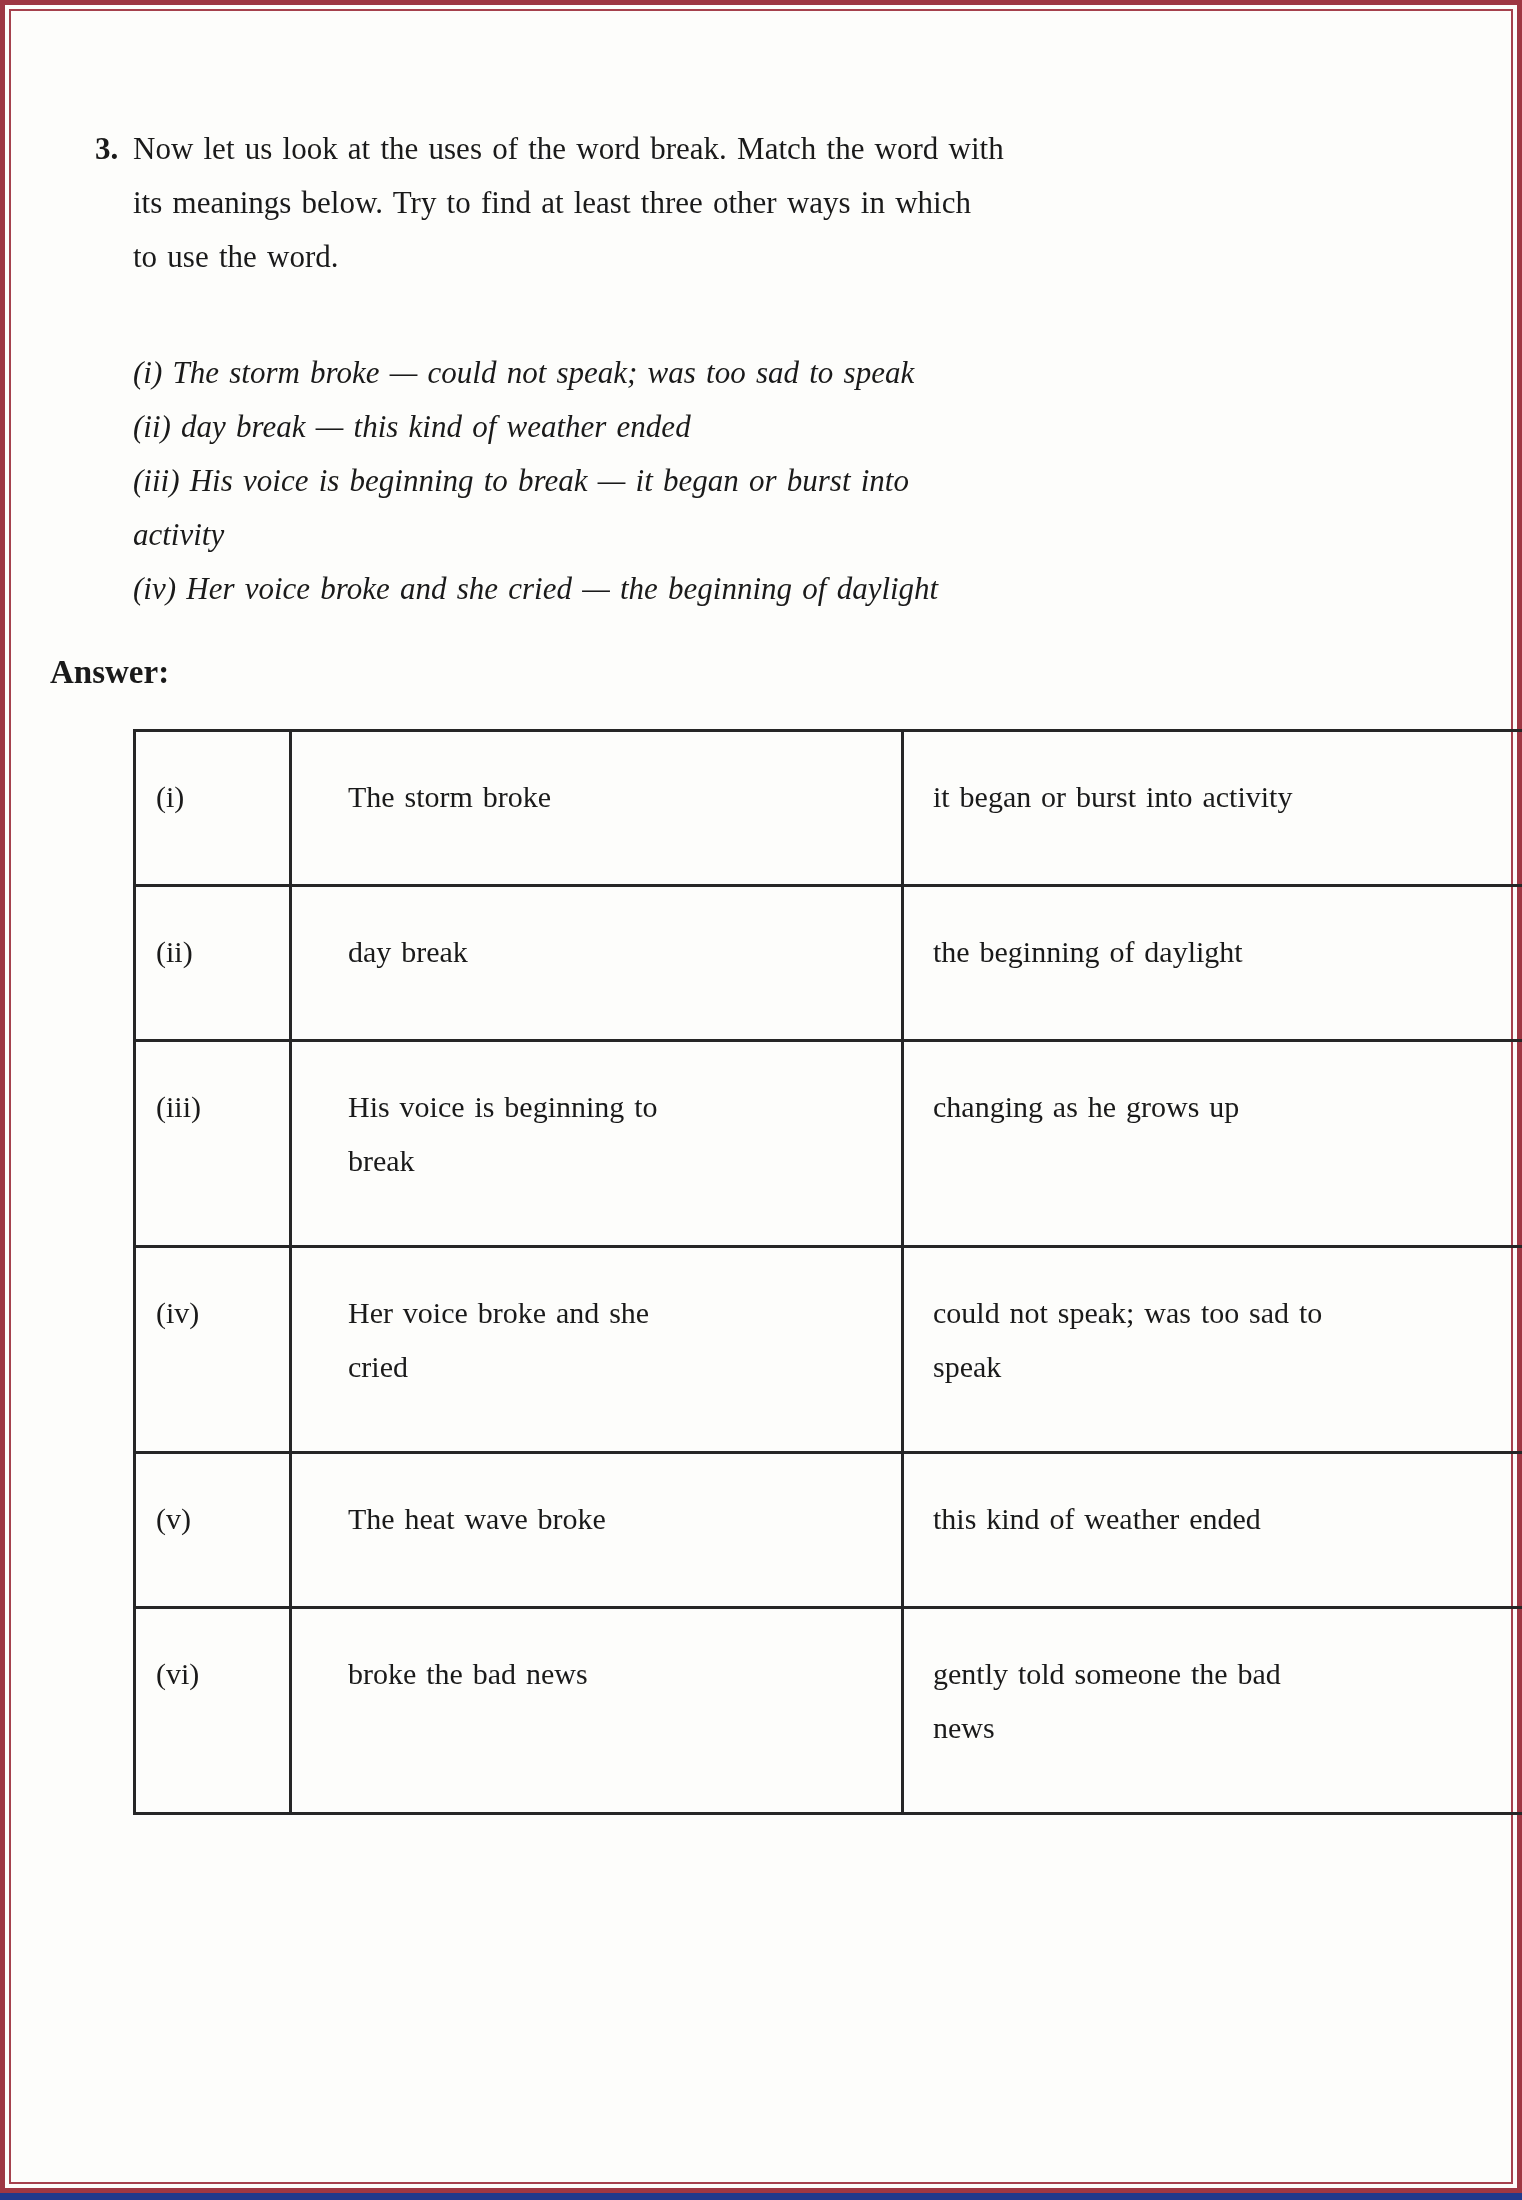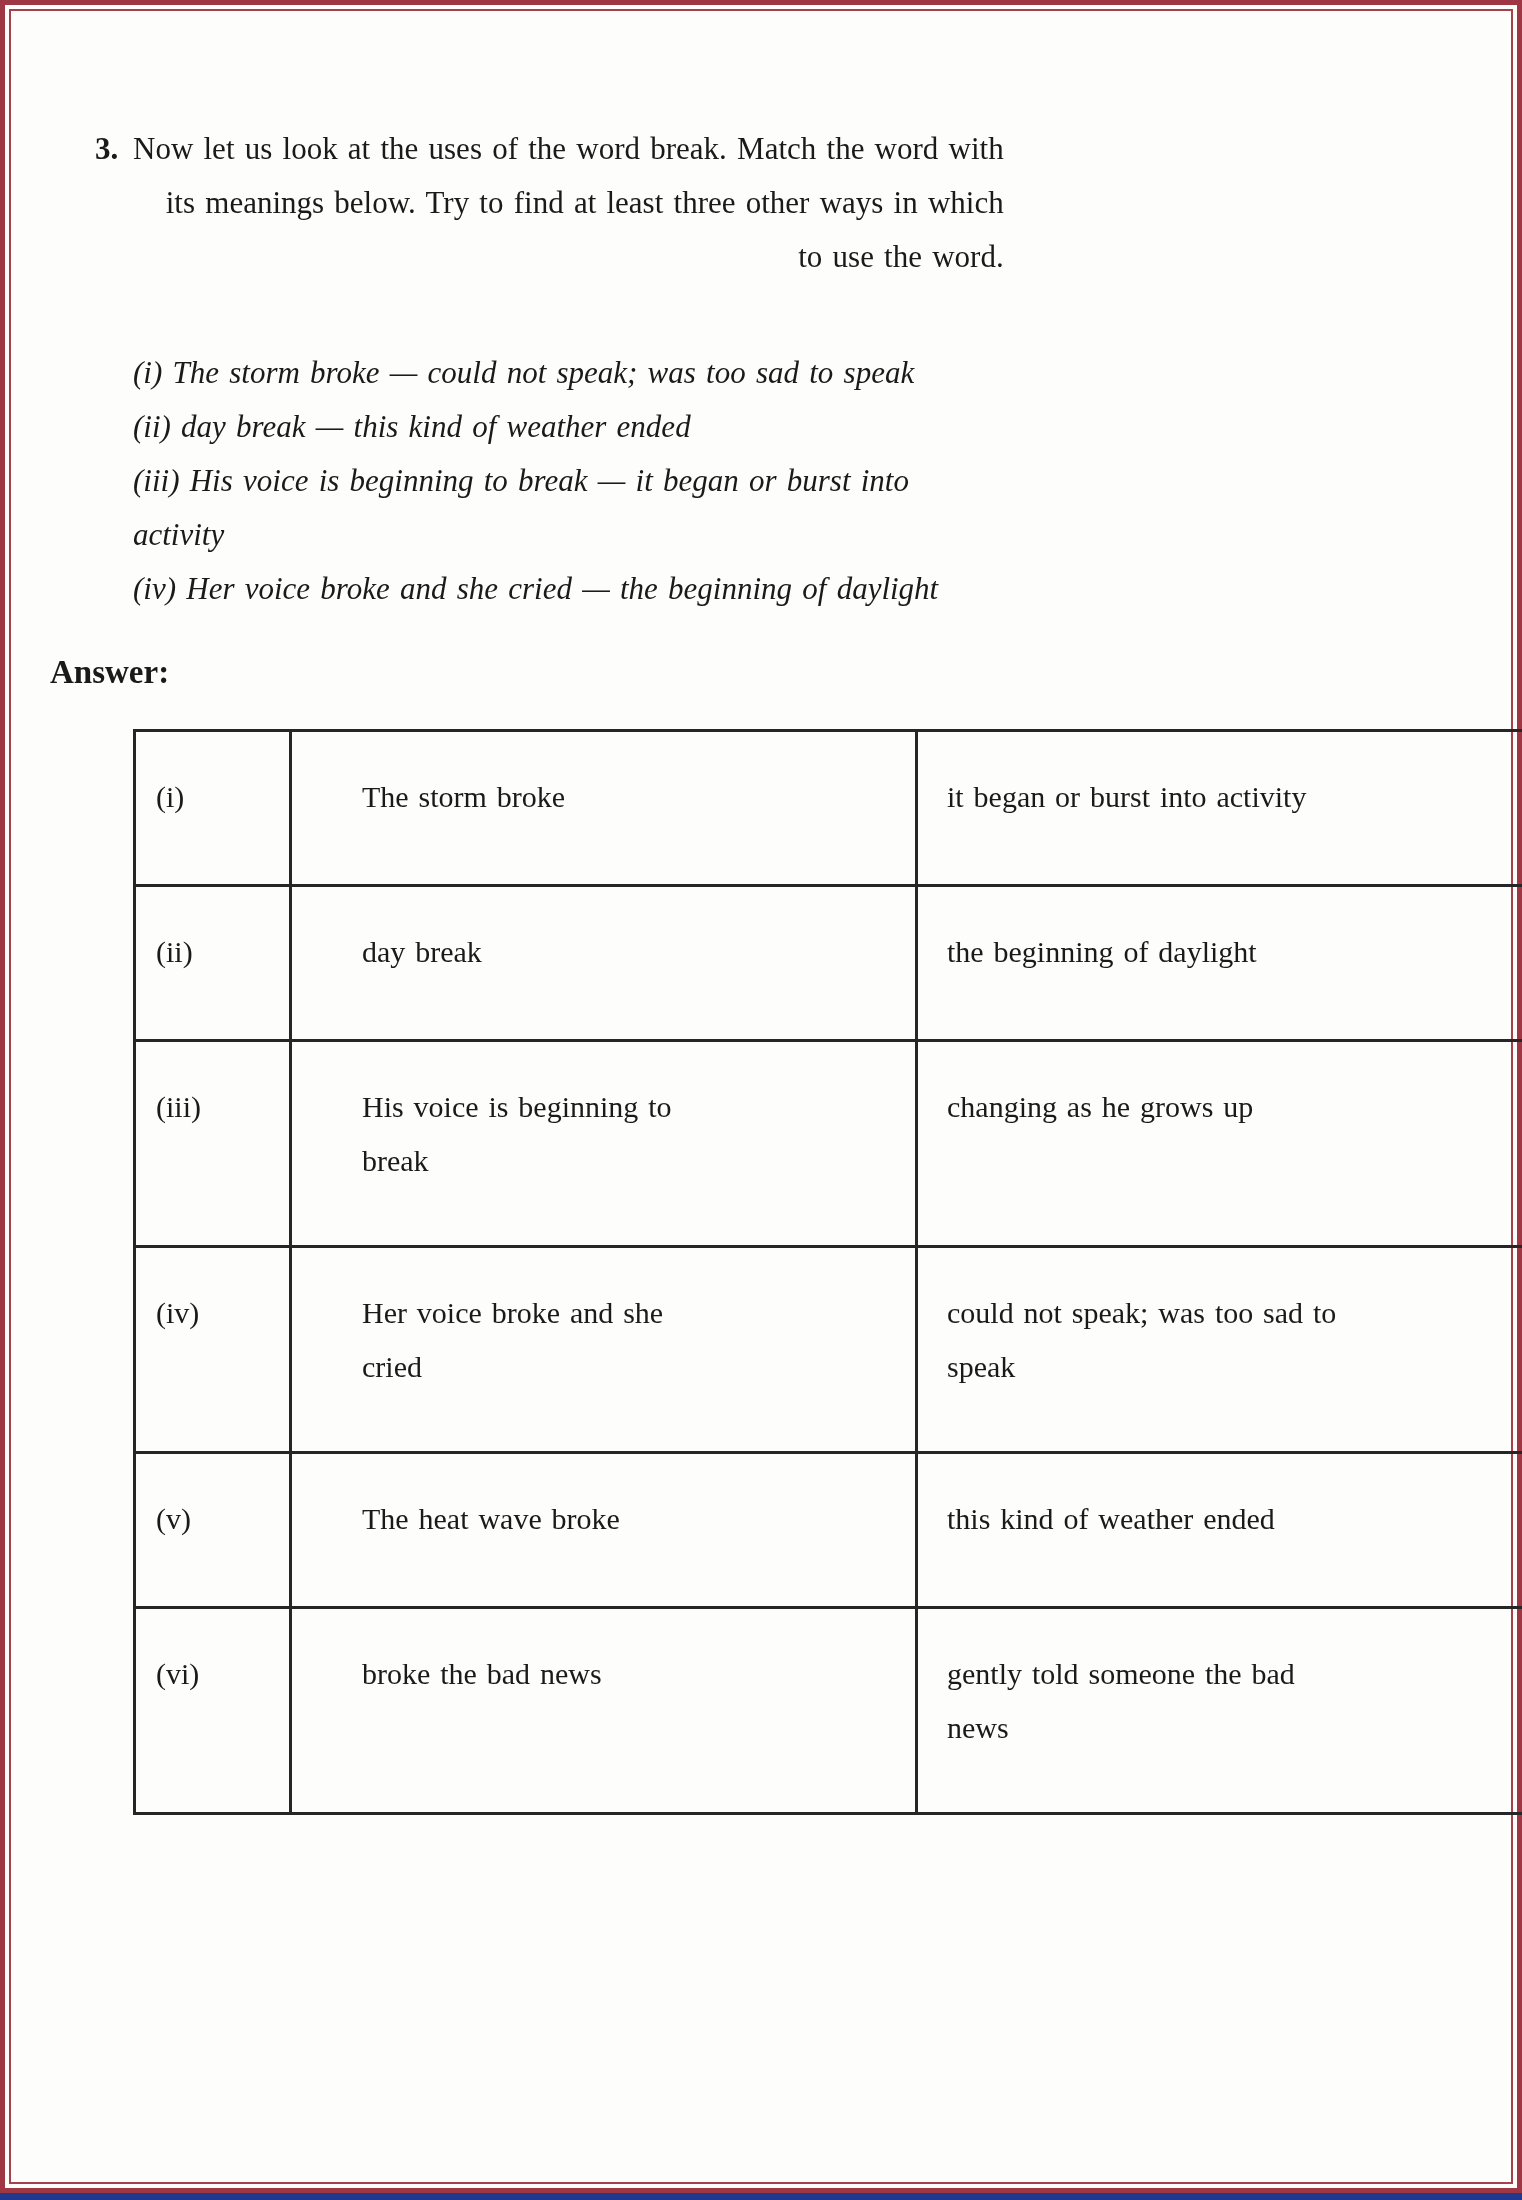--- a/index.html
+++ b/index.html
@@ -26,21 +26,21 @@
     background:#20398c;
   }
   .content{position:absolute;left:0;top:0;width:100%;}
   .question{
     display:flex;
     margin:122px 0 0 95px;
     font-size:31px;line-height:54px;
     word-spacing:0.08em;
   }
   .qnum{font-weight:bold;width:38px;flex:0 0 38px;}
-  .qtext{white-space:pre-line;max-width:910px;text-align:right;}
+  .qtext{white-space:pre-line;max-width:910px;}
   .uses-list{
     list-style:none;margin:62px 0 0 133px;padding:0;
     font-size:31px;line-height:54px;max-width:930px;
     word-spacing:0.08em;
     font-style:italic;
   }
   .uses-list li{white-space:pre-line;}
   .answer-label{
     margin:34px 0 0 50px;
     font-size:33px;line-height:44px;font-weight:bold;
@@ -53,21 +53,21 @@
     word-spacing:0.08em;
   }
   .answer-table td{
     border:3px solid #262626;
     vertical-align:top;
     padding:38px 18px 0 0;
     white-space:pre-line;
     overflow:hidden;
   }
   td.c-num{width:115px;padding-left:20px;}
-  td.c-phrase{width:535px;padding-left:70px;}
+  td.c-phrase{width:535px;padding-left:56px;}
   td.c-meaning{width:607px;padding-left:29px;}
   tr.r-short{height:155px;}
   tr.r-tall{height:206px;}
 </style>
 </head>
 <body>
 
 <div class="page">
   <div class="frame-outer"></div>
   <div class="frame-inner"></div>

